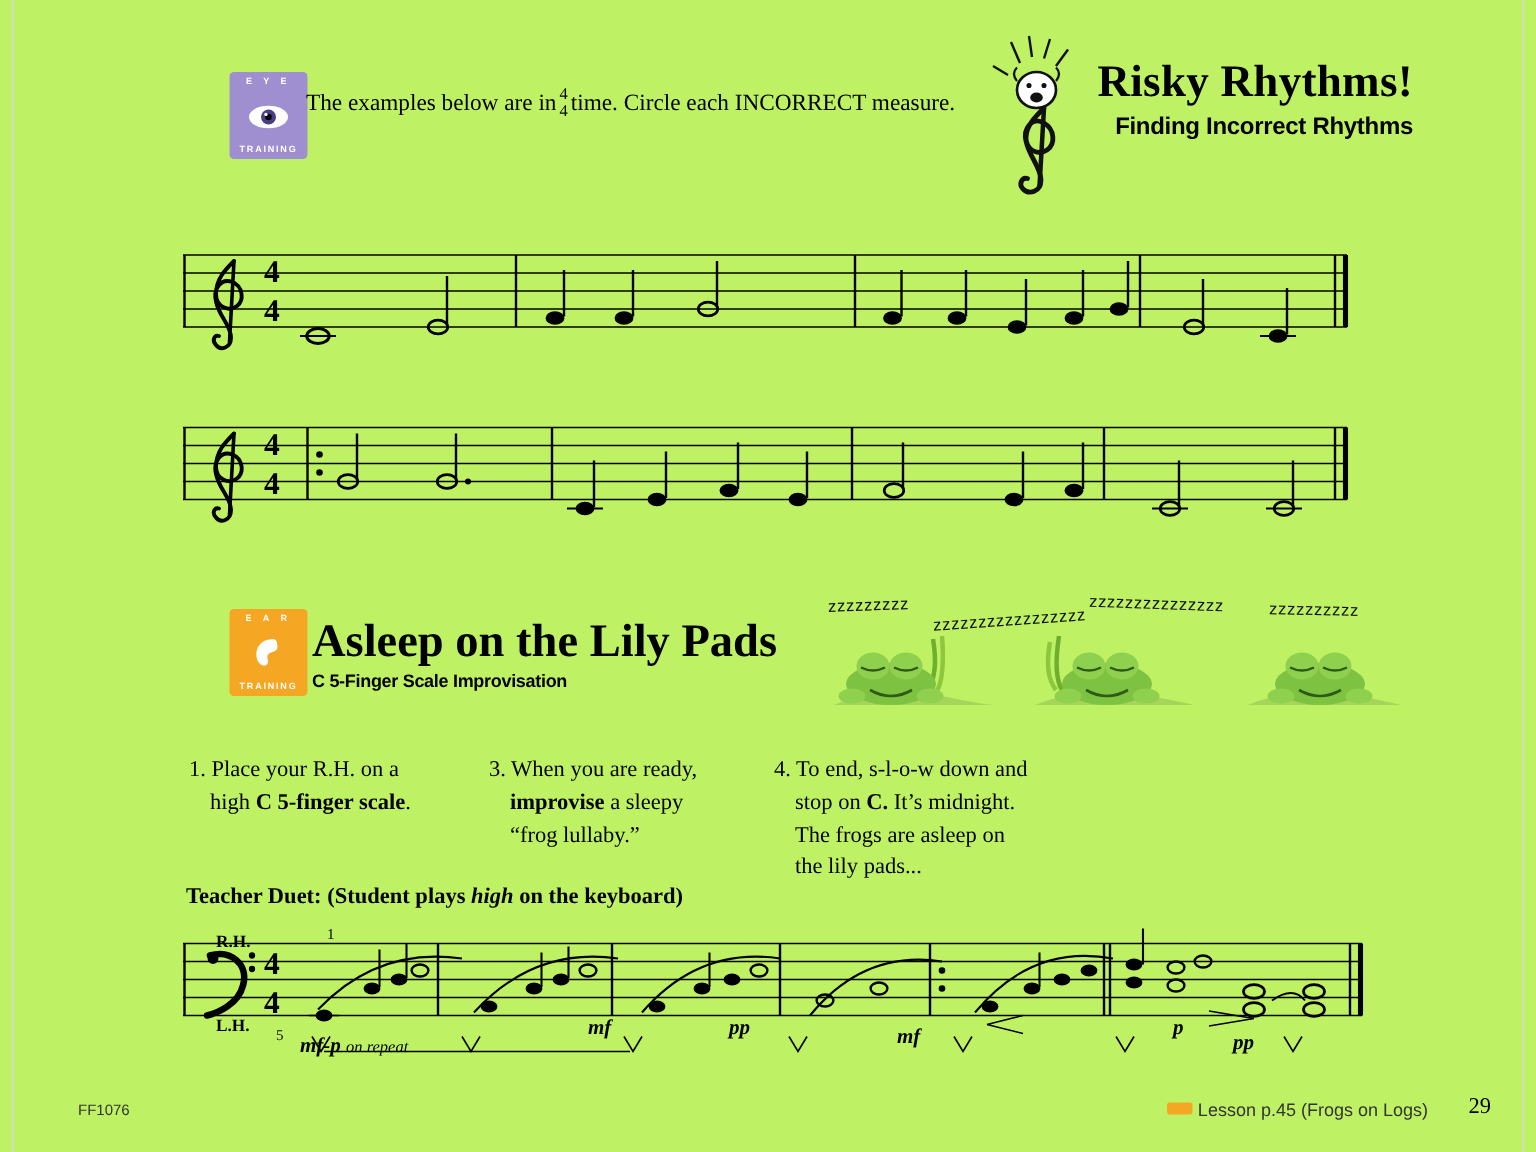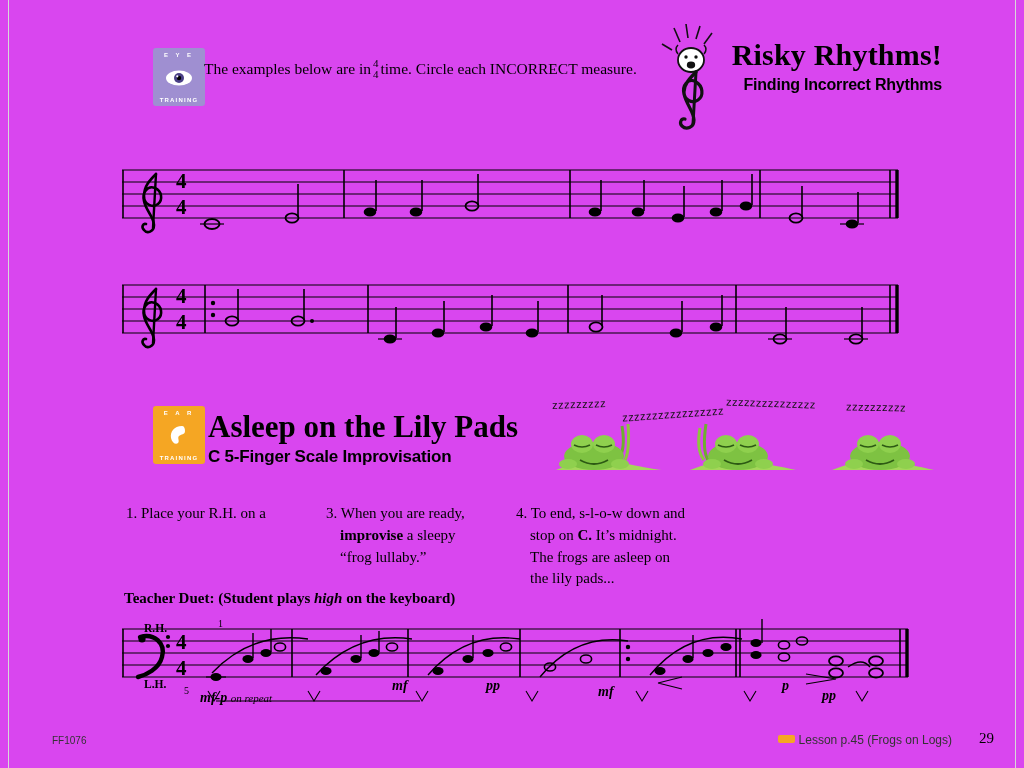--- a/index.html
+++ b/index.html
@@ -4,21 +4,21 @@
 <style>
   html, body {
     margin: 0;
     padding: 0;
     background: #ffffff;
   }
   .page {
     position: relative;
     width: 1024px;
     height: 768px;
-    background: #d946ef;
+    background: #bef264;
     font-family: "Liberation Serif", serif;
     overflow: hidden;
     box-sizing: border-box;
   }
   
   .page-edge-left, .page-edge-right {
     position: absolute;
     top: 0;
     width: 1px;
     height: 768px;
@@ -126,21 +126,21 @@
     top: 409px;
     font-size: 31px;
     font-weight: bold;
     color: #000;
     font-family: "Liberation Serif", serif;
   }
   .asleep-sub {
     position: absolute;
     left: 208px;
     top: 447px;
-    font-size: 17px;
+    font-size: 12px;
     font-weight: bold;
     font-family: "Liberation Sans", sans-serif;
     color: #000;
     letter-spacing: -0.2px;
   }
   .zzz {
     position: absolute;
     font-family: "Liberation Sans", sans-serif;
     font-size: 11px;
     color: #111;
@@ -474,20 +474,21 @@
         <ellipse cx="24" cy="44" rx="9" ry="5" fill="#8fd04e"></ellipse>
         <ellipse cx="76" cy="44" rx="9" ry="5" fill="#8fd04e"></ellipse>
       </g>
     </svg>
   </div>
 
   <div class="steps">
     <div class="step s-w1">
       <span>1.</span>
       <span>Place your R.H. on a</span>
+      <span class="ind"><span>high </span><b>C 5-finger scale</b><span>.</span></span>
     </div>
     <div class="step s-w3">
       <span>3.</span>
       <span>When you are ready,</span>
       <span class="ind"><b>improvise</b><span> a sleepy</span></span>
       <span class="ind">“frog lullaby.”</span>
     </div>
     <div class="step s-w4">
       <span>4.</span>
       <span>To end, s-l-o-w down and</span>

